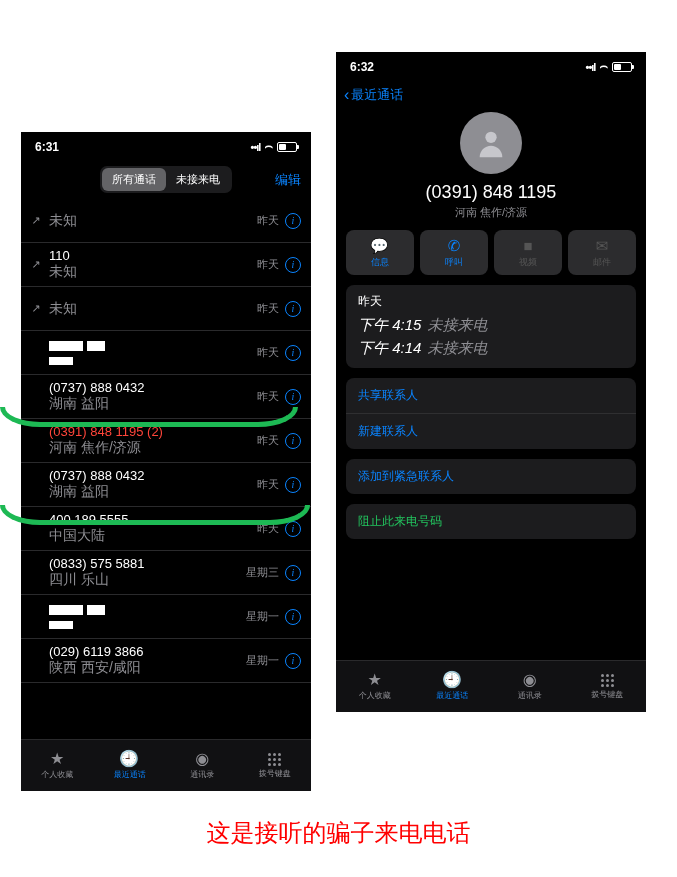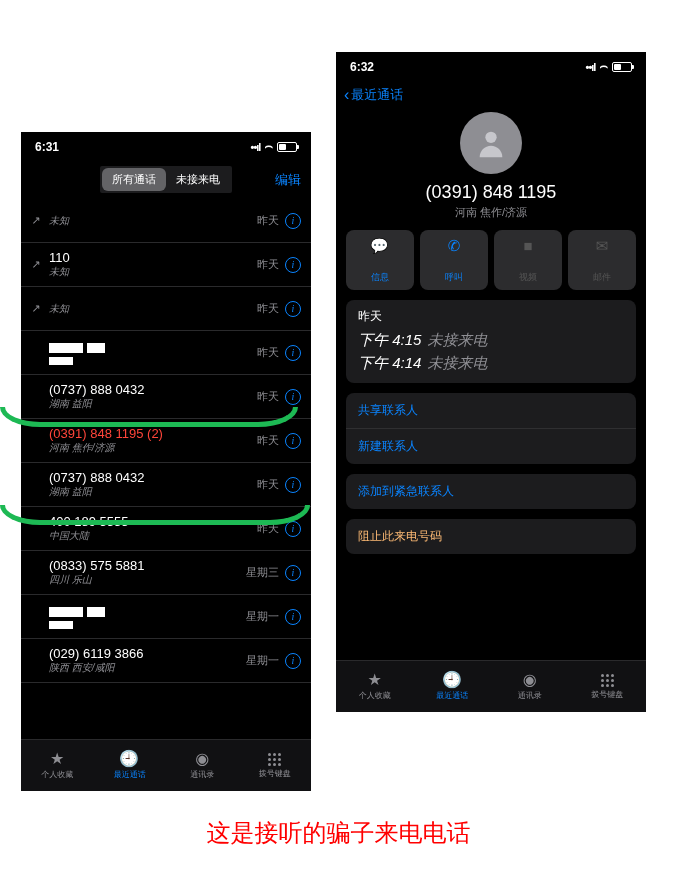--- a/index.html
+++ b/index.html
@@ -55,21 +55,21 @@
   
   .recents-header {
     display: flex;
     align-items: center;
     justify-content: space-between;
     padding: 4px 10px 6px;
   }
   .seg-control {
     display: flex;
     background: #1c1c1e;
-    border-radius: 2px;
+    border-radius: 7px;
     padding: 2px;
     font-size: 11px;
     margin: 0 auto;
   }
   .seg-item {
     padding: 4px 10px;
     border-radius: 6px;
     color: #fff;
   }
   .seg-item.active { background: #636366; }
@@ -98,24 +98,23 @@
   }
   .call-main { flex: 1; min-width: 0; }
   .call-title {
     font-size: 13px;
     font-weight: 500;
     color: #fff;
     white-space: nowrap;
   }
   .call-title.missed { color: #ff453a; }
   .call-sub {
-    font-size: 10px;
+    font-size: 14px;
     color: #8e8e93;
     white-space: nowrap;
-    font-style: italic;
   }
   .call-time {
     font-size: 11px;
     color: #8e8e93;
     margin-right: 6px;
   }
   .info-btn {
     width: 16px; height: 16px;
     border: 1.2px solid #0a84ff;
     border-radius: 50%;
@@ -198,36 +197,36 @@
   .action-btn {
     flex: 1;
     background: #2c2c2e;
     border-radius: 8px;
     padding: 8px 0 6px;
     text-align: center;
   }
   .action-btn.disabled .action-icon,
   .action-btn.disabled .action-label { color: #555; }
   .action-icon { font-size: 15px; color: #0a84ff; line-height: 1; }
-  .action-label { font-size: 9px; color: #0a84ff; margin-top: 18px; }
+  .action-label { font-size: 9px; color: #0a84ff; margin-top: 3px; }
   .action-btn.disabled .action-label { color: #555; }
   .section {
     background: #1c1c1e;
     margin: 0 10px 10px;
     border-radius: 8px;
     overflow: hidden;
   }
   .section-row {
     padding: 9px 12px;
     font-size: 12px;
     border-bottom: 1px solid #2f2f31;
     color: #0a84ff;
   }
   .section-row:last-child { border-bottom: none; }
-  .section-row.danger { color: #fdba74; }
+  .section-row.danger { color: #22c55e; }
   .history-head {
     padding: 8px 12px 4px;
     font-size: 12px;
     color: #fff;
   }
   .history-line {
     padding: 2px 12px;
     font-size: 15px;
     color: #fff;
     font-style: italic;

